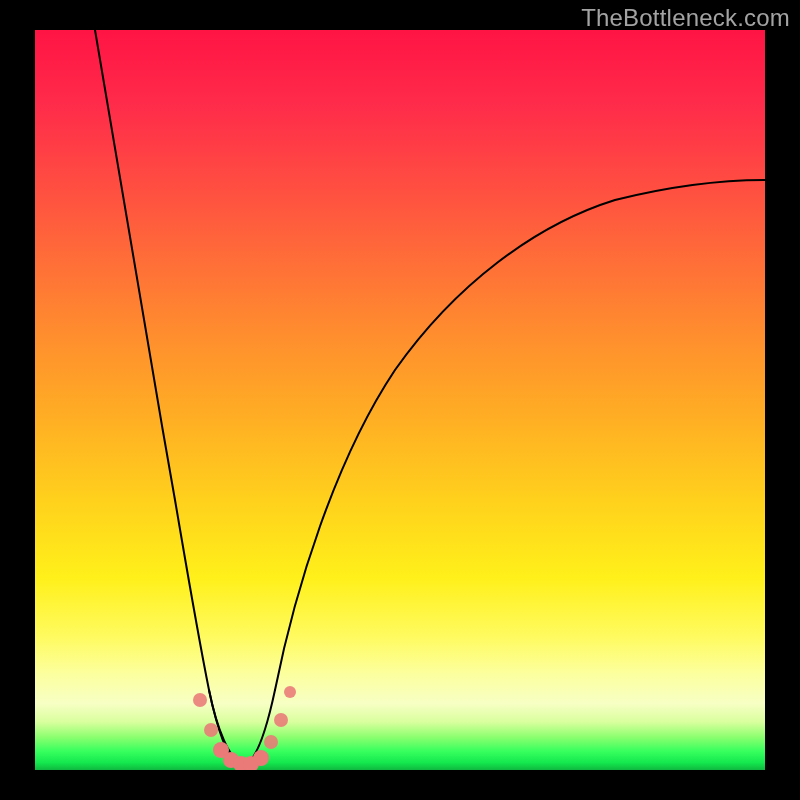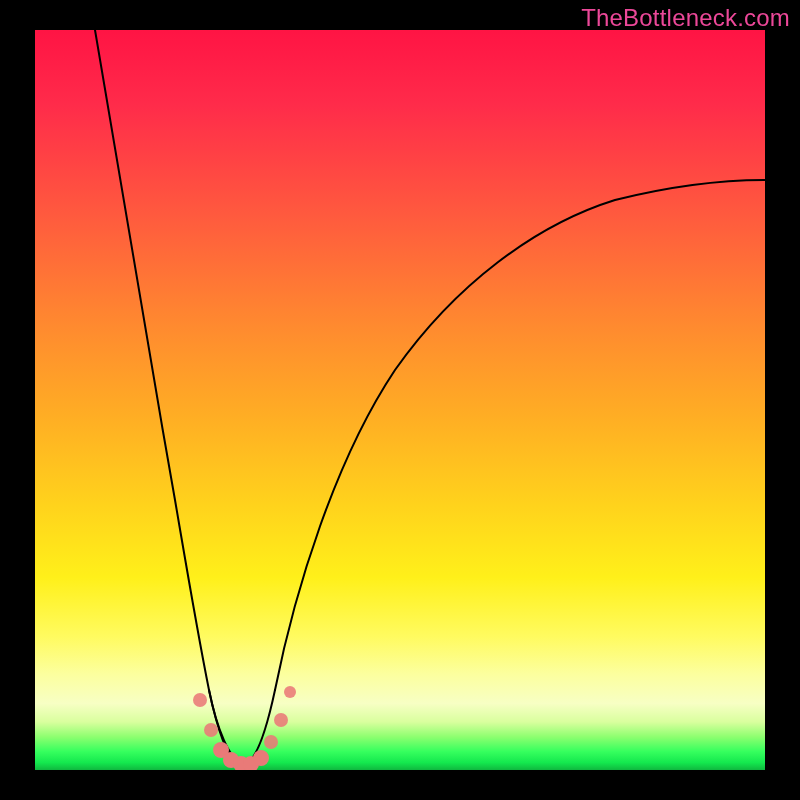--- a/index.html
+++ b/index.html
@@ -14,21 +14,21 @@
   .frame {
     position: relative;
     width: 800px;
     height: 800px;
     background: #000;
   }
   .watermark {
     position: absolute;
     top: 4px;
     right: 10px;
-    color: #ec4899;
+    color: #a3a3a3;
     font-size: 24px;
     font-weight: 500;
     letter-spacing: 0.2px;
     z-index: 5;
     user-select: none;
   }
   .plot-area {
     position: absolute;
     left: 35px;
     top: 30px;

